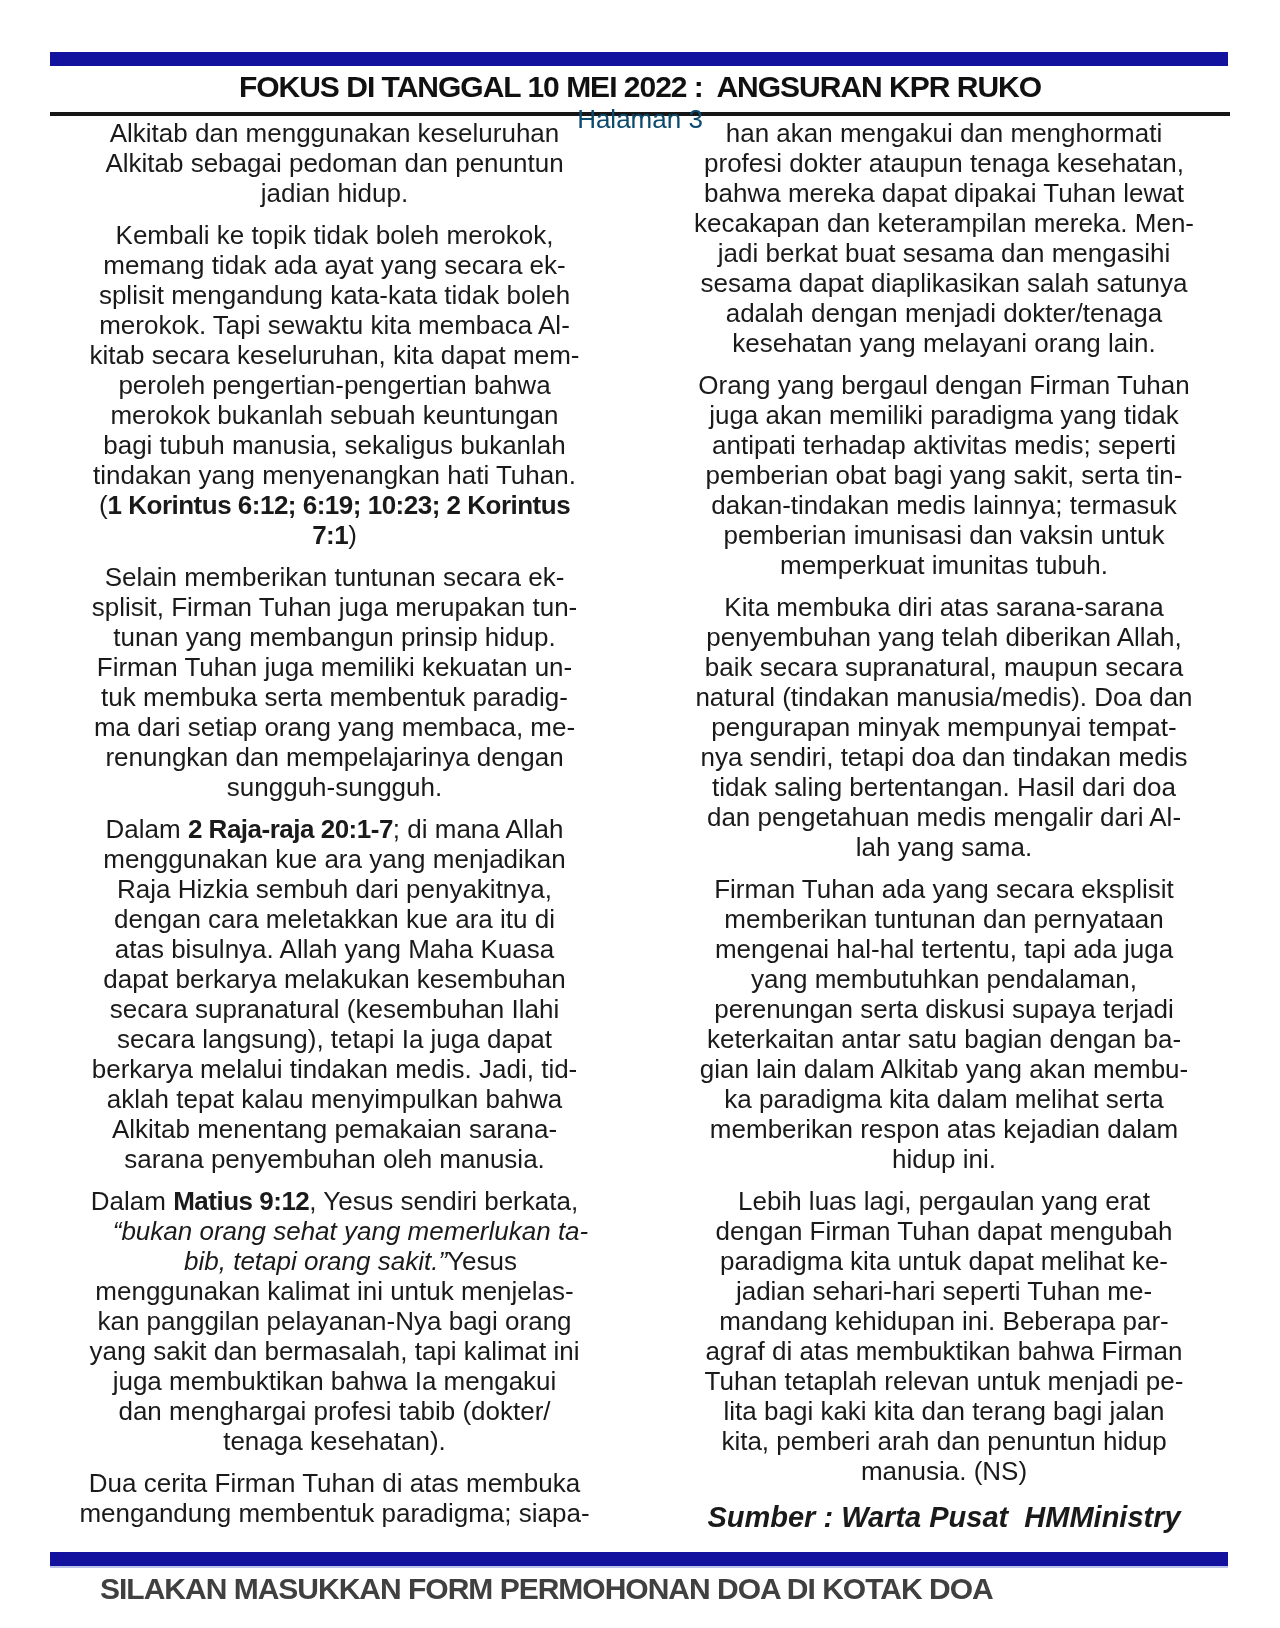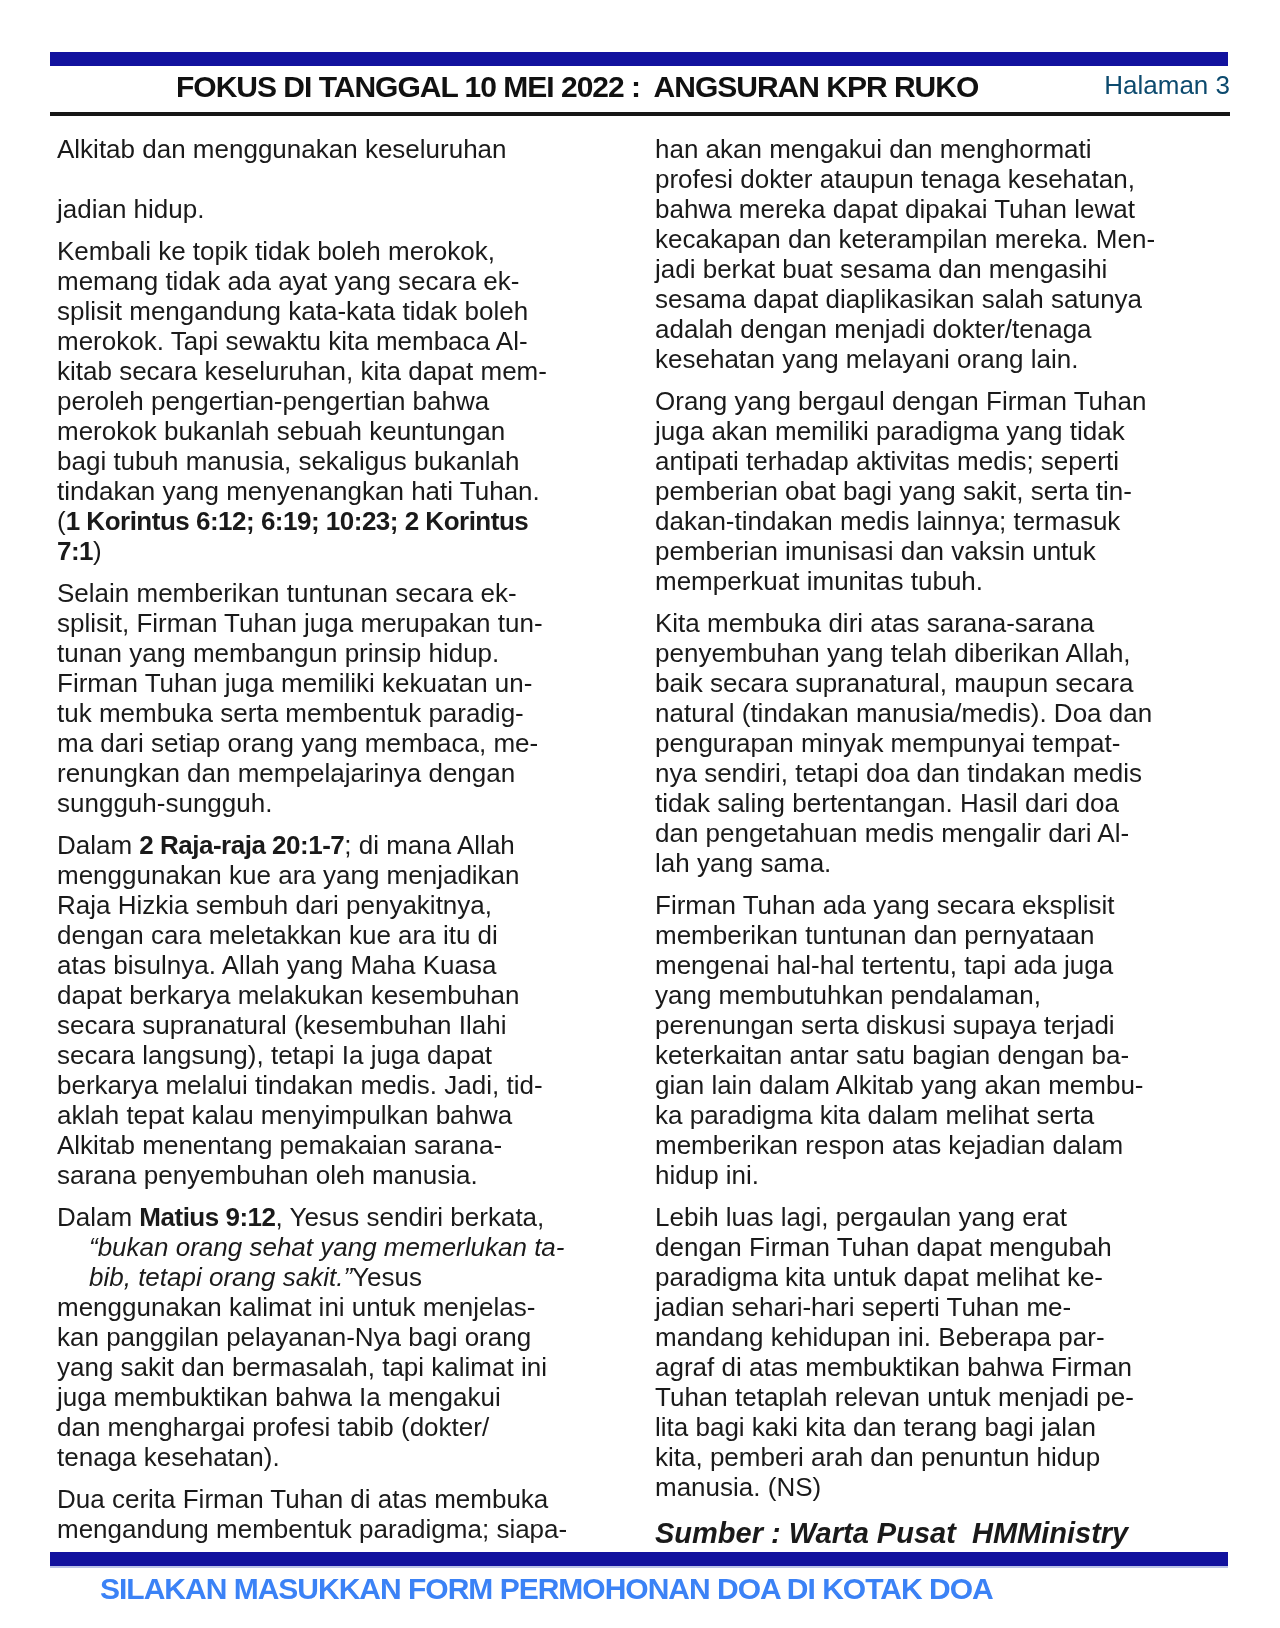--- a/index.html
+++ b/index.html
@@ -10,23 +10,24 @@
     font-family:"Liberation Sans","DejaVu Sans",sans-serif;
     color:#1a1a1a;
     overflow:hidden;
   }
   .top-bar{
     margin:52px 40px 0 50px;
     width:1178px;height:14px;
     background:var(--accent,#12129e);
   }
   .header-row{
-    display:flex;align-items:flex-start;
+    display:flex;align-items:center;
     padding:4px 50px 0 50px;
     height:42px;
+    flex-direction:column;
   }
   .title{
     flex:1;
     text-align:center;
     font-size:30px;font-weight:bold;
     letter-spacing:-1px;
     white-space:pre;
     color:#111;
   }
   .page-num{
@@ -34,24 +35,25 @@
     white-space:pre;
     color:#0c4a6e;
   }
   .rule{
     margin:0 50px 0 50px;
     border-top:4px solid #161616;
     height:0;
   }
   .content{
     display:flex;
-    padding:18px 0 0 57px;
+    padding:2px 0 0 57px;
     gap:43px;
     height:1434px;
     overflow:hidden;
+    text-align:center;
   }
   .col{font-size:26px;line-height:30px;}
   .col-left{width:555px;flex:0 0 auto;}
   .col-right{width:578px;flex:0 0 auto;}
   .para{margin:0 0 12px 0;white-space:pre;}
   .run-b{font-weight:bold;letter-spacing:-0.5px;}
   .run-i{font-style:italic;margin-left:32px;}
   .run-bi{font-weight:bold;font-style:italic;}
   .source{margin-top:16px;font-size:29px;}
   .bottom-bar{
@@ -59,41 +61,41 @@
     width:1178px;height:14px;
     background:var(--accent,#12129e);
     border-bottom:2px solid #b9c2e8;
   }
   .footer-row{
     position:absolute;left:0;top:1572px;width:1280px;
     padding-left:100px;box-sizing:border-box;
   }
   .footer-text{
     font-size:30px;font-weight:bold;letter-spacing:-1px;
-    color:#3b82f6;
+    color:#404040;
     white-space:pre;
   }
 </style>
 </head>
 <body>
 
 <div class="page">
 
   <div class="top-bar"></div>
 
   <div class="header-row">
     <div class="title">FOKUS DI TANGGAL 10 MEI 2022 :  ANGSURAN KPR RUKO</div>
     <div class="page-num">Halaman 3</div>
   </div>
 
   <div class="rule"></div>
 
   <div class="content">
     <div class="col col-left">
-        <p class="para"><span>Alkitab dan menggunakan keseluruhan</span><br><br><span>jadian hidup.</span></p>
+        <p class="para"><span>Alkitab dan menggunakan keseluruhan</span><br><span>Alkitab sebagai pedoman dan penuntun</span><br><span>jadian hidup.</span></p>
         <p class="para"><span>Kembali ke topik tidak boleh merokok,</span><br><span>memang tidak ada ayat yang secara ek-</span><br><span>splisit mengandung kata-kata tidak boleh</span><br><span>merokok. Tapi sewaktu kita membaca Al-</span><br><span>kitab secara keseluruhan, kita dapat mem-</span><br><span>peroleh pengertian-pengertian bahwa</span><br><span>merokok bukanlah sebuah keuntungan</span><br><span>bagi tubuh manusia, sekaligus bukanlah</span><br><span>tindakan yang menyenangkan hati Tuhan.</span><br><span>(</span><span class="run-b">1 Korintus 6:12; 6:19; 10:23; 2 Korintus</span><br><span class="run-b">7:1</span><span>)</span></p>
         <p class="para"><span>Selain memberikan tuntunan secara ek-</span><br><span>splisit, Firman Tuhan juga merupakan tun-</span><br><span>tunan yang membangun prinsip hidup.</span><br><span>Firman Tuhan juga memiliki kekuatan un-</span><br><span>tuk membuka serta membentuk paradig-</span><br><span>ma dari setiap orang yang membaca, me-</span><br><span>renungkan dan mempelajarinya dengan</span><br><span>sungguh-sungguh.</span></p>
         <p class="para"><span>Dalam </span><span class="run-b">2 Raja-raja 20:1-7</span><span>; di mana Allah</span><br><span>menggunakan kue ara yang menjadikan</span><br><span>Raja Hizkia sembuh dari penyakitnya,</span><br><span>dengan cara meletakkan kue ara itu di</span><br><span>atas bisulnya. Allah yang Maha Kuasa</span><br><span>dapat berkarya melakukan kesembuhan</span><br><span>secara supranatural (kesembuhan Ilahi</span><br><span>secara langsung), tetapi Ia juga dapat</span><br><span>berkarya melalui tindakan medis. Jadi, tid-</span><br><span>aklah tepat kalau menyimpulkan bahwa</span><br><span>Alkitab menentang pemakaian sarana-</span><br><span>sarana penyembuhan oleh manusia.</span></p>
         <p class="para"><span>Dalam </span><span class="run-b">Matius 9:12</span><span>, Yesus sendiri berkata,</span><br><span class="run-i">“bukan orang sehat yang memerlukan ta-</span><br><span class="run-i">bib, tetapi orang sakit.”</span><span>Yesus</span><br><span>menggunakan kalimat ini untuk menjelas-</span><br><span>kan panggilan pelayanan-Nya bagi orang</span><br><span>yang sakit dan bermasalah, tapi kalimat ini</span><br><span>juga membuktikan bahwa Ia mengakui</span><br><span>dan menghargai profesi tabib (dokter/</span><br><span>tenaga kesehatan).</span></p>
         <p class="para"><span>Dua cerita Firman Tuhan di atas membuka</span><br><span>mengandung membentuk paradigma; siapa-</span><br></p>
       </div>
     <div class="col col-right">
         <p class="para"><span>han akan mengakui dan menghormati</span><br><span>profesi dokter ataupun tenaga kesehatan,</span><br><span>bahwa mereka dapat dipakai Tuhan lewat</span><br><span>kecakapan dan keterampilan mereka. Men-</span><br><span>jadi berkat buat sesama dan mengasihi</span><br><span>sesama dapat diaplikasikan salah satunya</span><br><span>adalah dengan menjadi dokter/tenaga</span><br><span>kesehatan yang melayani orang lain.</span></p>
         <p class="para"><span>Orang yang bergaul dengan Firman Tuhan</span><br><span>juga akan memiliki paradigma yang tidak</span><br><span>antipati terhadap aktivitas medis; seperti</span><br><span>pemberian obat bagi yang sakit, serta tin-</span><br><span>dakan-tindakan medis lainnya; termasuk</span><br><span>pemberian imunisasi dan vaksin untuk</span><br><span>memperkuat imunitas tubuh.</span></p>
         <p class="para"><span>Kita membuka diri atas sarana-sarana</span><br><span>penyembuhan yang telah diberikan Allah,</span><br><span>baik secara supranatural, maupun secara</span><br><span>natural (tindakan manusia/medis). Doa dan</span><br><span>pengurapan minyak mempunyai tempat-</span><br><span>nya sendiri, tetapi doa dan tindakan medis</span><br><span>tidak saling bertentangan. Hasil dari doa</span><br><span>dan pengetahuan medis mengalir dari Al-</span><br><span>lah yang sama.</span></p>

